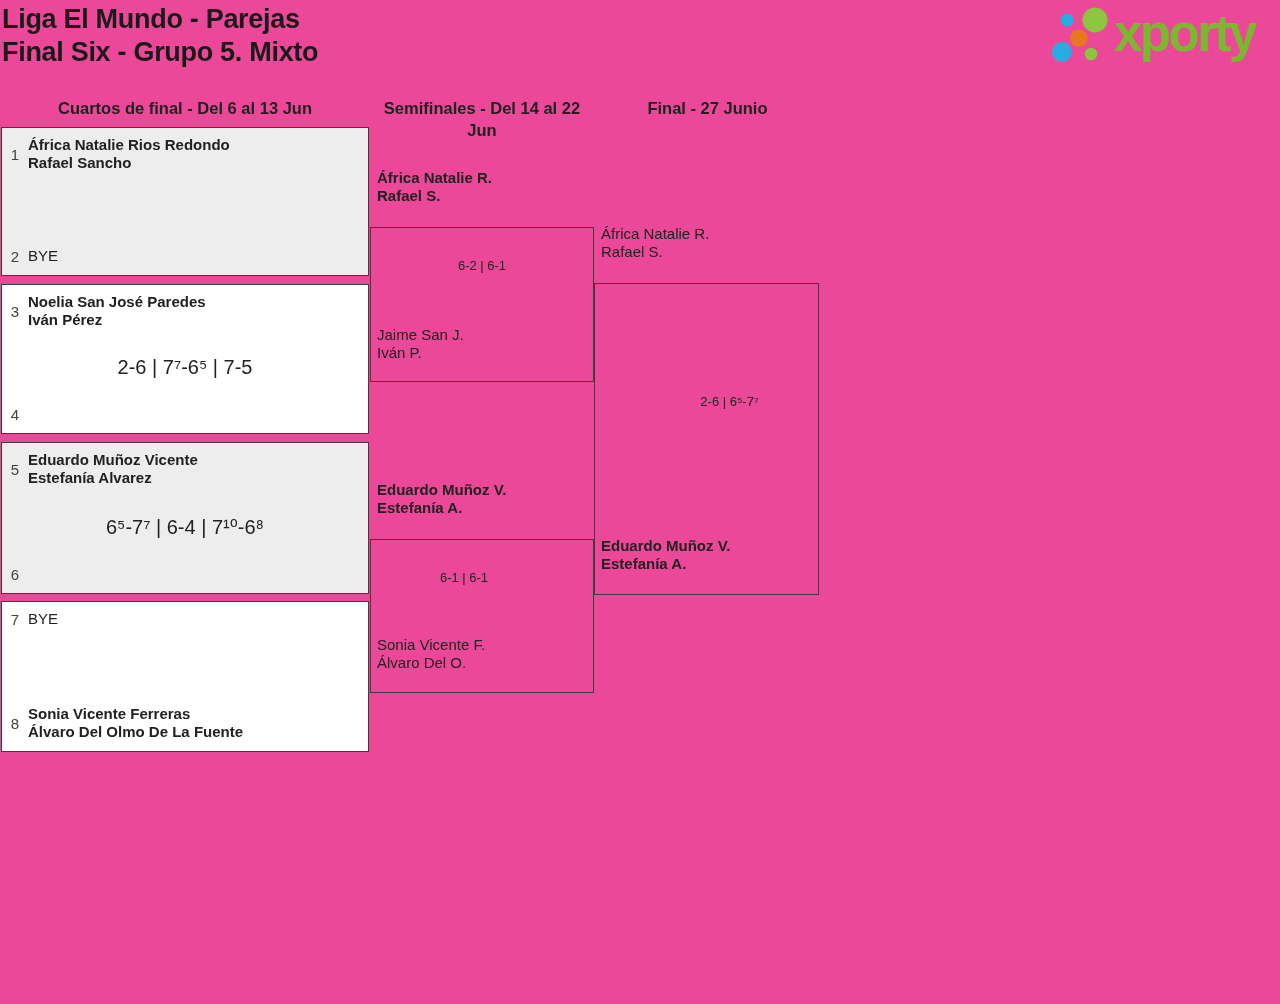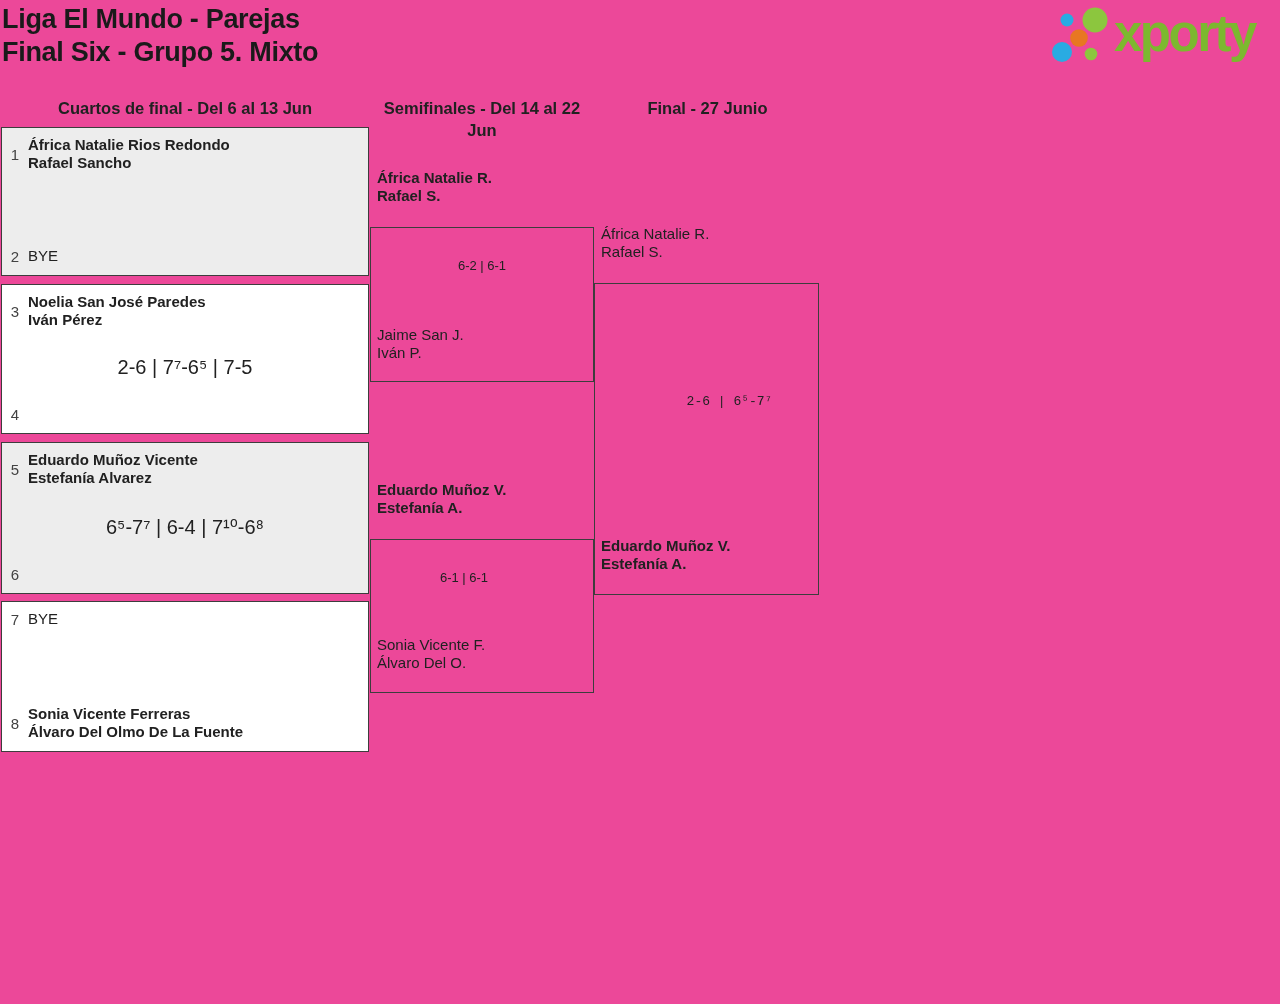--- a/index.html
+++ b/index.html
@@ -151,19 +151,19 @@
   <div class="pair-label" style="left:377px;top:636px;">
     <div>Sonia Vicente F.</div>
     <div>Álvaro Del O.</div>
   </div>
 
   <div class="match-box" style="left:594px;top:283px;width:225px;height:312px;"></div>
   <div class="pair-label" style="left:601px;top:225px;">
     <div>África Natalie R.</div>
     <div>Rafael S.</div>
   </div>
-  <div class="float-score" style="left:594px;top:394px;width:271px;font-family:Liberation Mono, monospace;">2-6 | 6⁵-7⁷</div>
+  <div class="float-score" style="left:594px;top:394px;width:271px;">2-6 | 6⁵-7⁷</div>
   <div class="pair-label b" style="left:601px;top:537px;">
     <div>Eduardo Muñoz V.</div>
     <div>Estefanía A.</div>
   </div>
 
 </div>
 
 </body></html>

